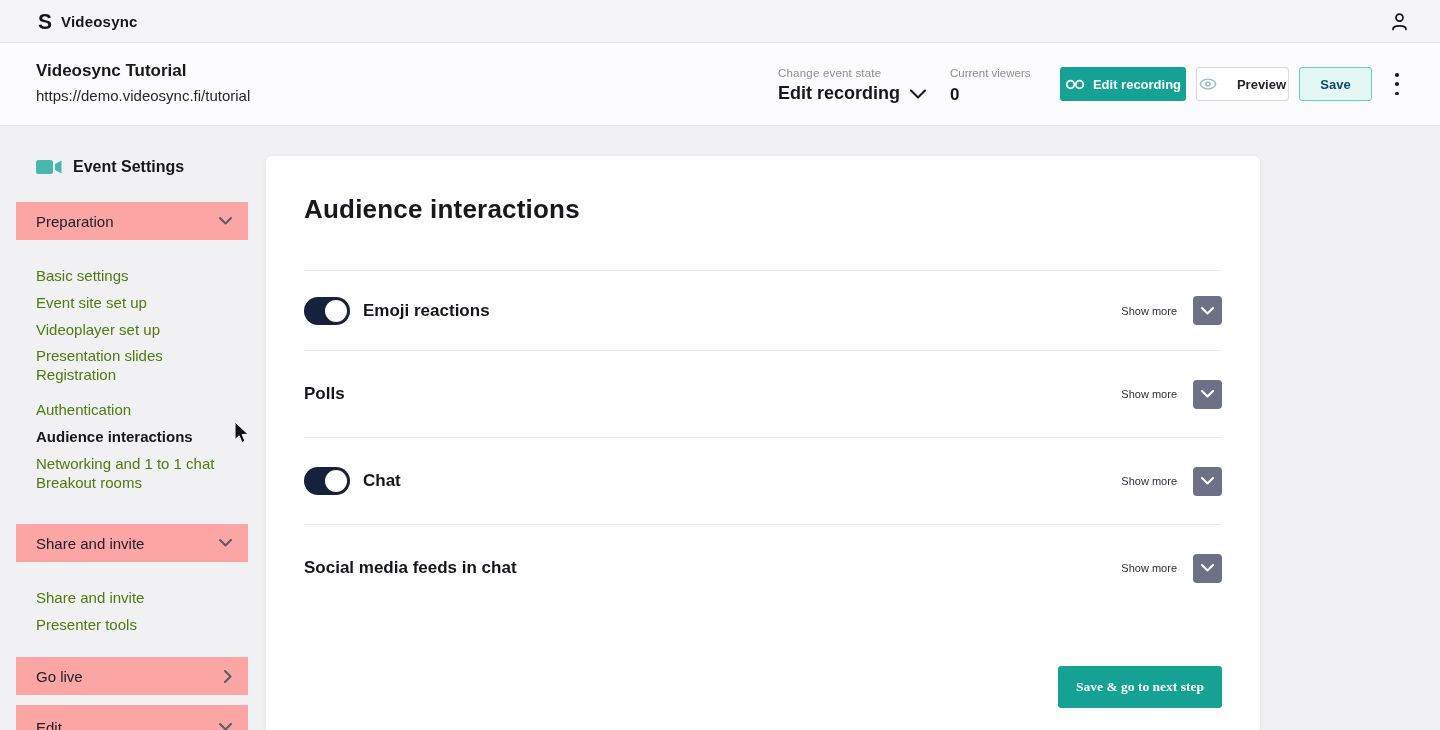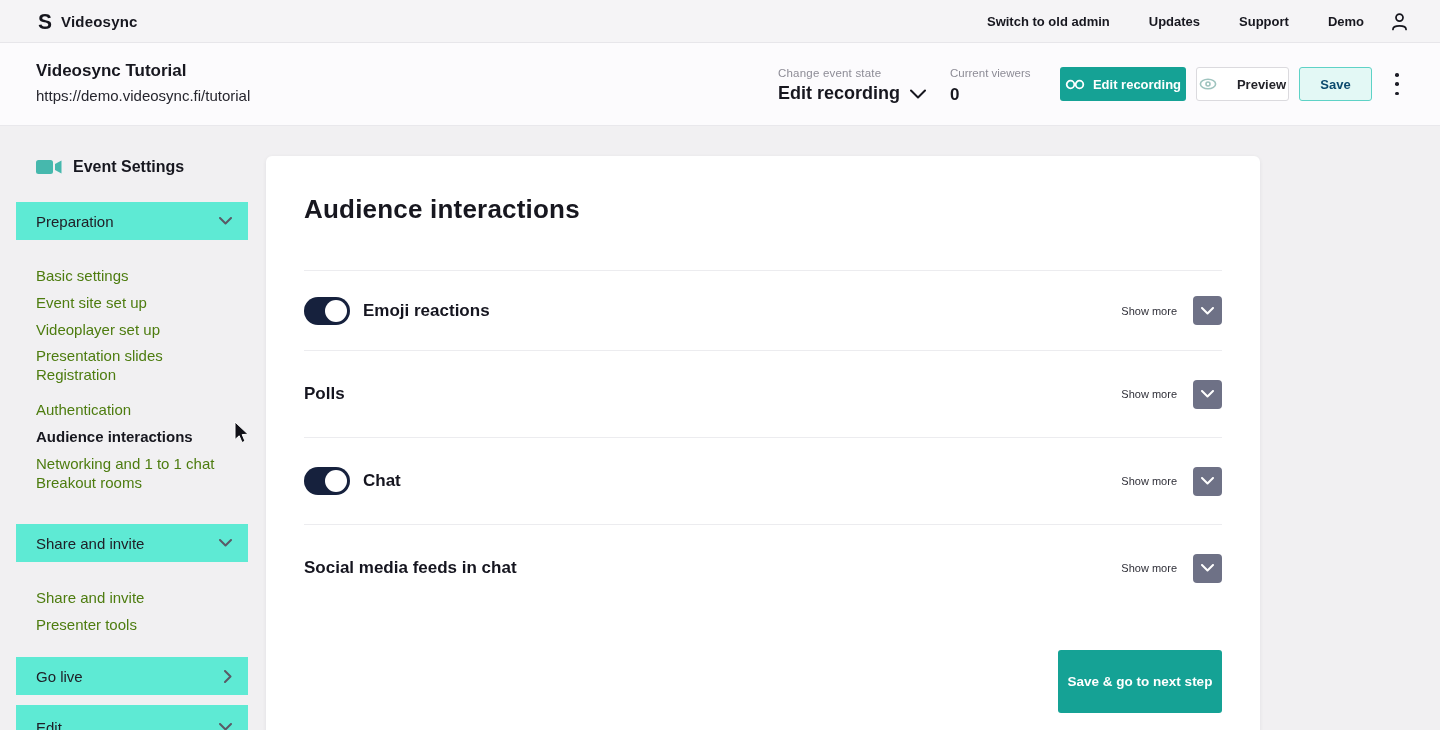--- a/index.html
+++ b/index.html
@@ -55,21 +55,21 @@
     background:#e3f8f5; border:1px solid #5ed2c6; color:#0c4a6e; font-size:13px;
   }
   .kebab { position:absolute; left:1391px; top:30px; width:12px; height:22px; display:flex; flex-direction:column; align-items:center; justify-content:space-between; cursor:pointer; }
   .kebab i { width:3.5px; height:3.5px; border-radius:50%; background:#1d1d27; }
 
   
   .sidebar { position:absolute; left:16px; top:126px; width:232px; }
   .sb-head { position:absolute; left:20px; top:32px; display:flex; align-items:center; gap:11px; }
   .sb-head .sb-title { font-size:16px; font-weight:800; }
   .accordion {
-    position:absolute; left:0; width:232px; height:38px; background:#5eead4;
+    position:absolute; left:0; width:232px; height:38px; background:#fca5a5;
     display:flex; align-items:center; justify-content:space-between;
     padding:0 16px 0 20px; cursor:pointer;
   }
   .accordion .acc-label { font-size:15px; font-weight:500; color:#202028; }
   .sb-item { position:absolute; left:20px; font-size:15px; color:#4d7c0f; cursor:pointer; white-space:nowrap; }
   .sb-item.active { font-weight:800; color:#17171f; }
   .chev { stroke:#5a5a66; stroke-width:2; fill:none; stroke-linecap:round; stroke-linejoin:round; }
 
   
   .card {
@@ -90,41 +90,35 @@
   }
   .toggle .knob { position:absolute; right:3px; top:3px; width:22px; height:22px; border-radius:50%; background:#fff; }
   .row-right { margin-left:auto; display:flex; align-items:center; gap:16px; }
   .show-more { font-size:11px; font-weight:500; color:#2f2f38; cursor:pointer; }
   .chev-btn {
     width:29px; height:29px; border-radius:4px; background:#6e7186; border:none; cursor:pointer;
     display:flex; align-items:center; justify-content:center;
   }
   .save-next-wrap { display:flex; justify-content:flex-end; margin-top:39px; }
   .btn-save-next {
-    width:164px; height:63px; background:#15a295; border:none; border-radius:3px;
-    color:#fff; font-size:13.5px; font-weight:700; font-family:Liberation Sans, sans-serif; cursor:pointer;
+    width:164px; height:42px; background:#15a295; border:none; border-radius:3px;
+    color:#fff; font-size:13.5px; font-weight:700; font-family:Liberation Serif, serif; cursor:pointer;margin-top:16px;
   }
 
   .cursor { position:absolute; left:234px; top:421px; pointer-events:none; z-index:50; }
 </style>
 </head>
 <body>
 
 <div id="app">
 
   <div class="topbar">
     <div class="brand">
       <span class="s-logo">S</span>
       <span class="brand-name">Videosync</span>
-    </div>
-    <div class="top-links">
-      <a>Switch to old admin</a>
-      <a>Updates</a>
-      <a>Support</a>
-      <a>Demo</a>
     </div>
     <svg class="user-ic" viewBox="0 0 24 24">
       <circle cx="12" cy="7.5" r="4" fill="none" stroke="#15151d" stroke-width="2"></circle>
       <path d="M4.5 21 C4.5 15.5 19.5 15.5 19.5 21" fill="none" stroke="#15151d" stroke-width="2" stroke-linecap="round"></path>
     </svg>
   </div>
 
   <div class="header">
     <div class="event-title">Videosync Tutorial</div>
     <div class="event-url">https://demo.videosync.fi/tutorial</div>

